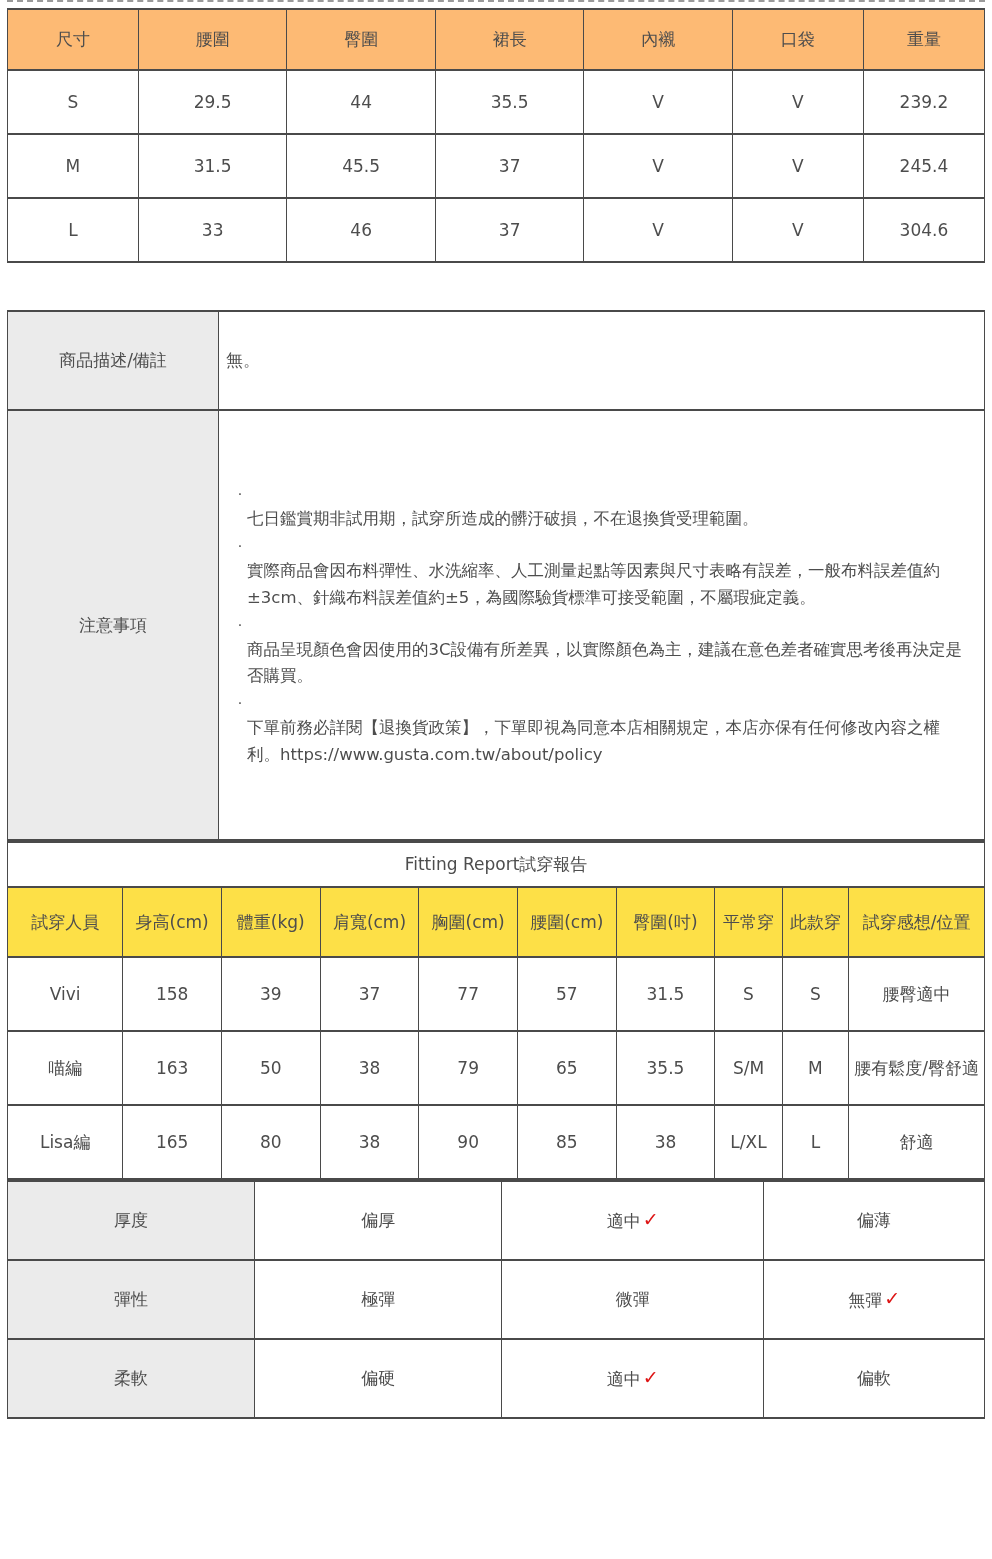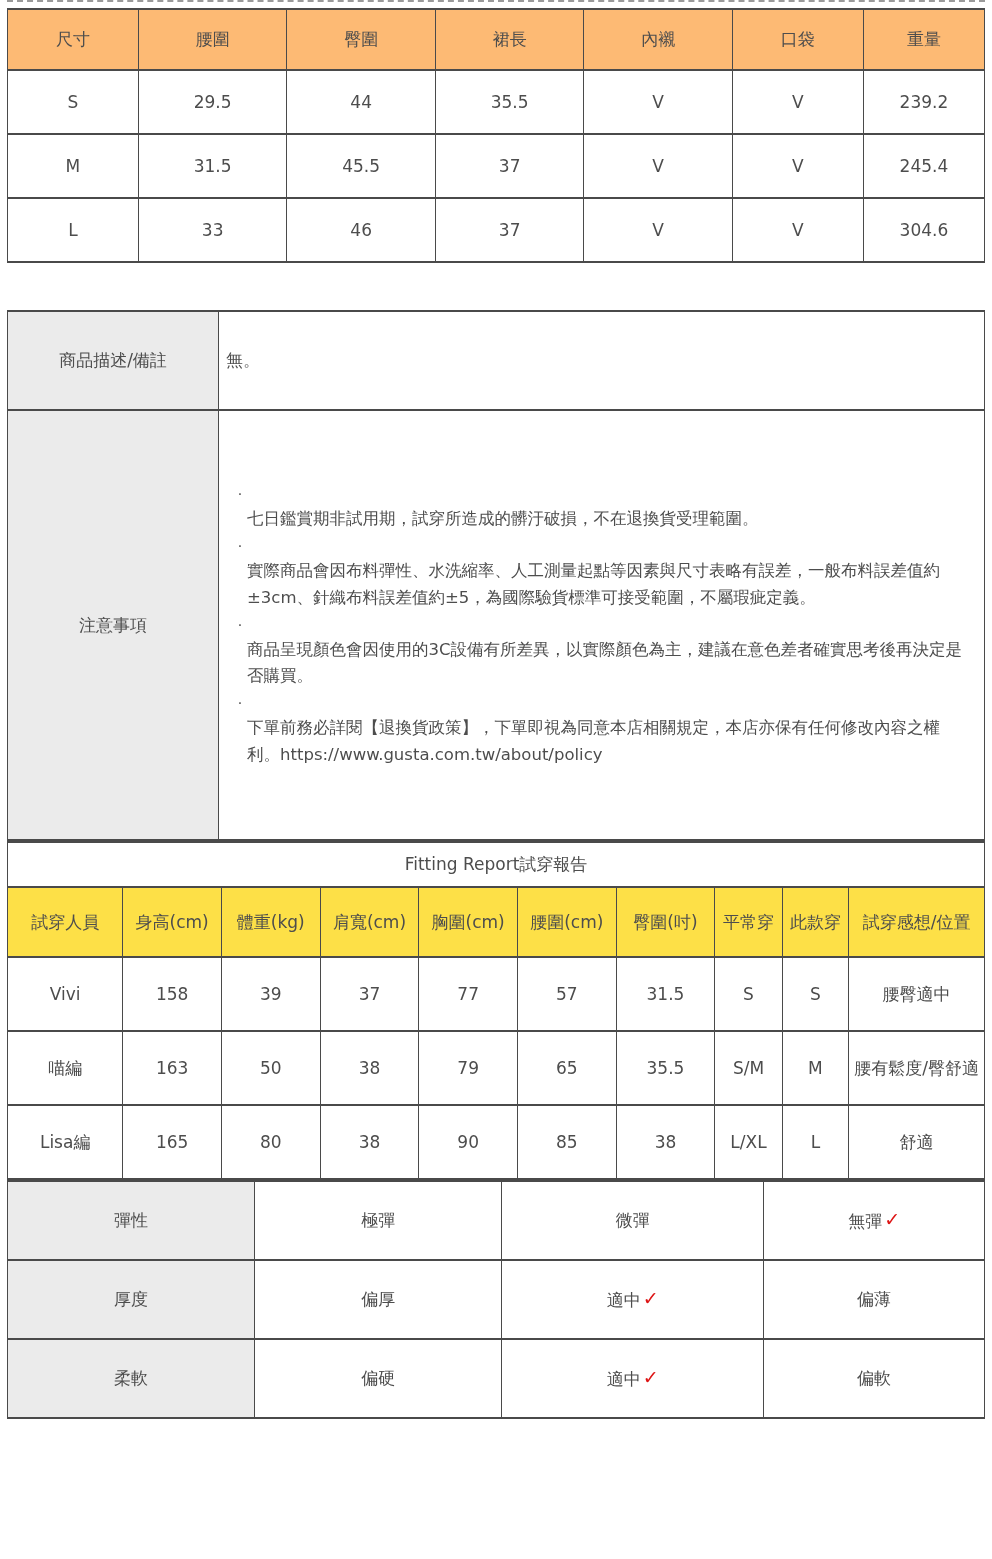--- a/index.html
+++ b/index.html
@@ -242,41 +242,41 @@
 
   <table class="tbl">
     <colgroup>
       <col style="width:25.3%">
         <col style="width:25.3%">
         <col style="width:26.8%">
         <col style="width:22.6%">
     </colgroup>
     <tbody>
         <tr class="attr-row">
+      <td class="label">厚度</td>
+      <td>
+        <span>偏厚</span>
+      </td>
+      <td>
+        <span>適中</span><span class="check">✓</span>
+      </td>
+      <td>
+        <span>偏薄</span>
+      </td>
+    </tr>
+    <tr class="attr-row">
       <td class="label">彈性</td>
       <td>
         <span>極彈</span>
       </td>
       <td>
         <span>微彈</span>
       </td>
       <td>
         <span>無彈</span><span class="check">✓</span>
-      </td>
-    </tr>
-    <tr class="attr-row">
-      <td class="label">厚度</td>
-      <td>
-        <span>偏厚</span>
-      </td>
-      <td>
-        <span>適中</span><span class="check">✓</span>
-      </td>
-      <td>
-        <span>偏薄</span>
       </td>
     </tr>
     <tr class="attr-row">
       <td class="label">柔軟</td>
       <td>
         <span>偏硬</span>
       </td>
       <td>
         <span>適中</span><span class="check">✓</span>
       </td>

